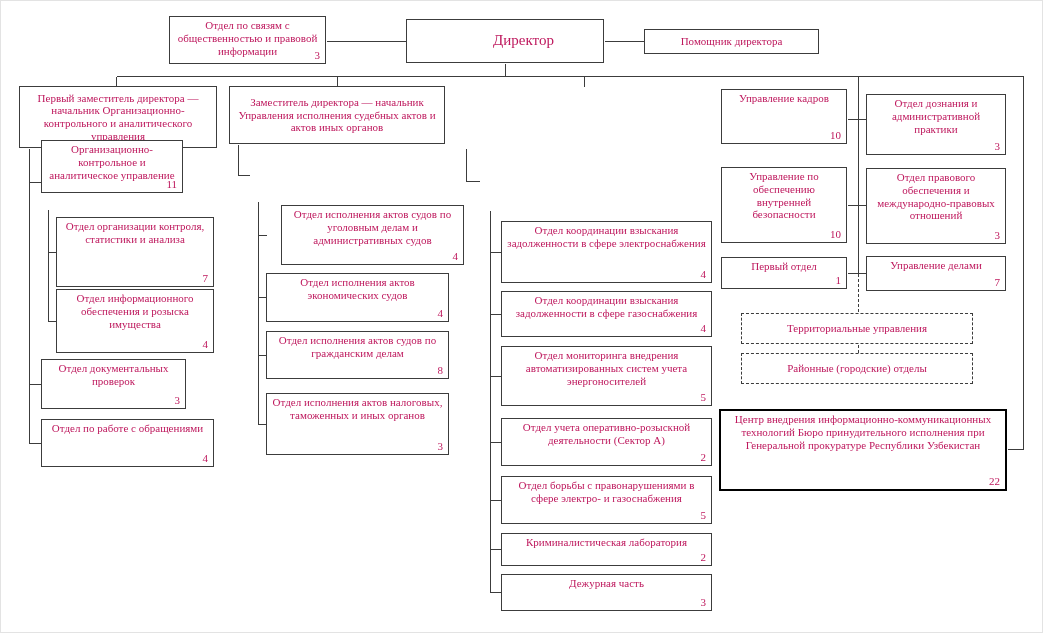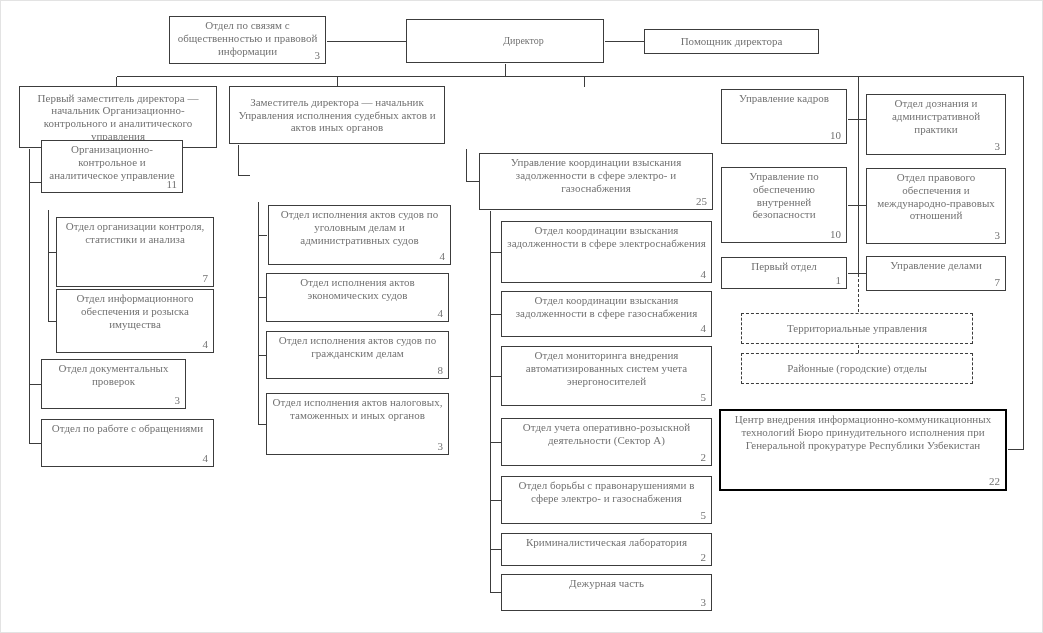--- a/index.html
+++ b/index.html
@@ -1,30 +1,30 @@
 <!DOCTYPE html>
 <html><head>
 <meta charset="utf-8">
 <style>
   html,body{margin:0;padding:0;background:#fff;}
   #stage{
     position:relative;width:1043px;height:633px;background:#ffffff;
-    font-family:"Liberation Serif","DejaVu Serif",serif;color:#737373;
+    font-family:"Liberation Serif","DejaVu Serif",serif;color:#be185d;
     overflow:hidden;border:1px solid #e3e3e3;box-sizing:border-box;
   }
   #wires{position:absolute;left:0;top:0;z-index:1;}
   .box{
     position:absolute;background:#fff;border:1px solid #3c3c3c;box-sizing:border-box;
     text-align:center;font-size:11px;line-height:1.16;padding:2px 3px;z-index:2;
   }
   .box .cnt{position:absolute;right:5px;bottom:1px;font-size:11px;}
   .mid{display:flex;align-items:center;justify-content:center;}
   .dashed{border-style:dashed;}
   .bold{border:2px solid #000;}
-  .big{font-size:10px;padding-left:40px;}
+  .big{font-size:15px;padding-left:40px;}
 </style>
 </head>
 <body>
 
 <div id="stage">
 
   <svg id="wires" width="1043" height="633">
     <g transform="translate(0.5 0.5)" shape-rendering="crispEdges">
       <path fill="none" stroke="#3c3c3c" stroke-width="1" d="M325 40 H405 M603 40 H643 M504 62 V75 M115 75 H1022 M115 75 V85 M336 75 V85 M583 75 V85
            M857 75 V272 M846 118 H865 M846 204 H865 M846 272 H865
@@ -68,41 +68,37 @@
     <span class="cnt">3</span>
   </div>
   <div class="box" style="left:40px;top:418px;width:173px;height:48px">
     <span>Отдел по работе с обращениями</span>
     <span class="cnt">4</span>
   </div>
 
   <div class="box mid" style="left:228px;top:85px;width:216px;height:58px">
     <span>Заместитель директора — начальник Управления исполнения судебных актов и актов иных органов</span>
   </div>
-  <div class="box" style="left:267px;top:204px;width:183px;height:60px">
+  <div class="box" style="left:280px;top:204px;width:183px;height:60px">
     <span>Отдел исполнения актов судов по уголовным делам и административных судов</span>
     <span class="cnt">4</span>
   </div>
   <div class="box" style="left:265px;top:272px;width:183px;height:49px">
     <span>Отдел исполнения актов экономических судов</span>
     <span class="cnt">4</span>
   </div>
   <div class="box" style="left:265px;top:330px;width:183px;height:48px">
     <span>Отдел исполнения актов судов по гражданским делам</span>
     <span class="cnt">8</span>
   </div>
   <div class="box" style="left:265px;top:392px;width:183px;height:62px">
     <span>Отдел исполнения актов налоговых, таможенных и иных органов</span>
     <span class="cnt">3</span>
   </div>
 
-  <div class="box" style="left:478px;top:152px;width:234px;height:57px">
-    <span>Управление координации взыскания задолженности в сфере электро- и газоснабжения</span>
-    <span class="cnt">25</span>
-  </div>
   <div class="box" style="left:500px;top:220px;width:211px;height:62px">
     <span>Отдел координации взыскания задолженности в сфере электроснабжения</span>
     <span class="cnt">4</span>
   </div>
   <div class="box" style="left:500px;top:290px;width:211px;height:46px">
     <span>Отдел координации взыскания задолженности в сфере газоснабжения</span>
     <span class="cnt">4</span>
   </div>
   <div class="box" style="left:500px;top:345px;width:211px;height:60px">
     <span>Отдел мониторинга внедрения автоматизированных систем учета энергоносителей</span>

